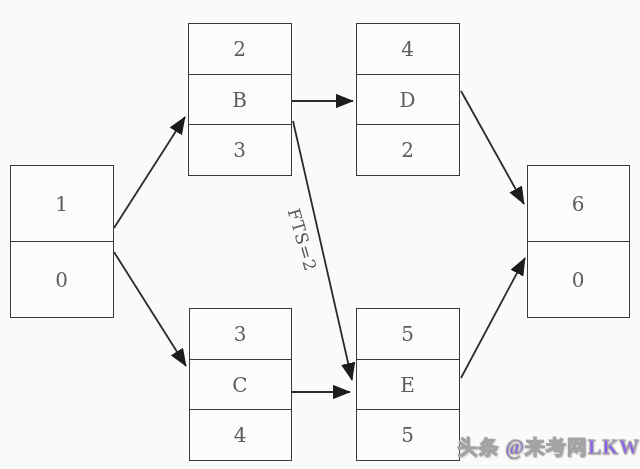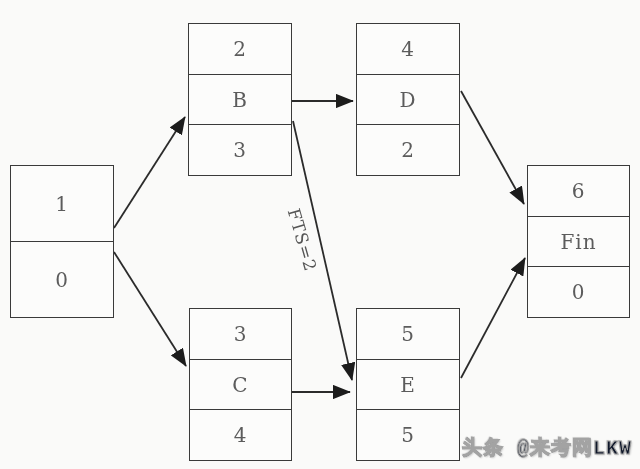--- a/index.html
+++ b/index.html
@@ -41,25 +41,25 @@
     left:303px; top:206px;
     transform:rotate(74deg);
     transform-origin:0 0;
     font-size:17px;
     color:#555;
     letter-spacing:1px;
     white-space:nowrap;
   }
   .watermark{
     position:absolute;
-    right:8px; top:434px;
-    font-family:Liberation Mono, monospace;
+    right:0; top:434px;
+    font-family:Liberation Serif, serif;
     font-size:20px;
     font-weight:bold;
-    color:#0f172a;
+    color:#8b5cf6;
     -webkit-text-stroke:1px #a3a3a3;
     text-shadow:1px 1px 2px #bcbcbc, -1px -1px 1px #cfcfcf;
     letter-spacing:1px;
     white-space:nowrap;
   }
 </style>
 </head>
 <body>
 
 <div class="canvas">
@@ -105,21 +105,20 @@
   </div>
 
   <div class="node" id="node-e">
     <div class="row">5</div>
     <div class="row">E</div>
     <div class="row">5</div>
   </div>
 
   <div class="node" id="node-fin">
     <div class="row">6</div>
-    <div class="row">Fin</div>
     <div class="row">0</div>
   </div>
 
   <div class="edge-label">FTS=2</div>
 
   <div class="watermark">头条 @来考网LKW</div>
 
 </div>
 
 </body></html>

